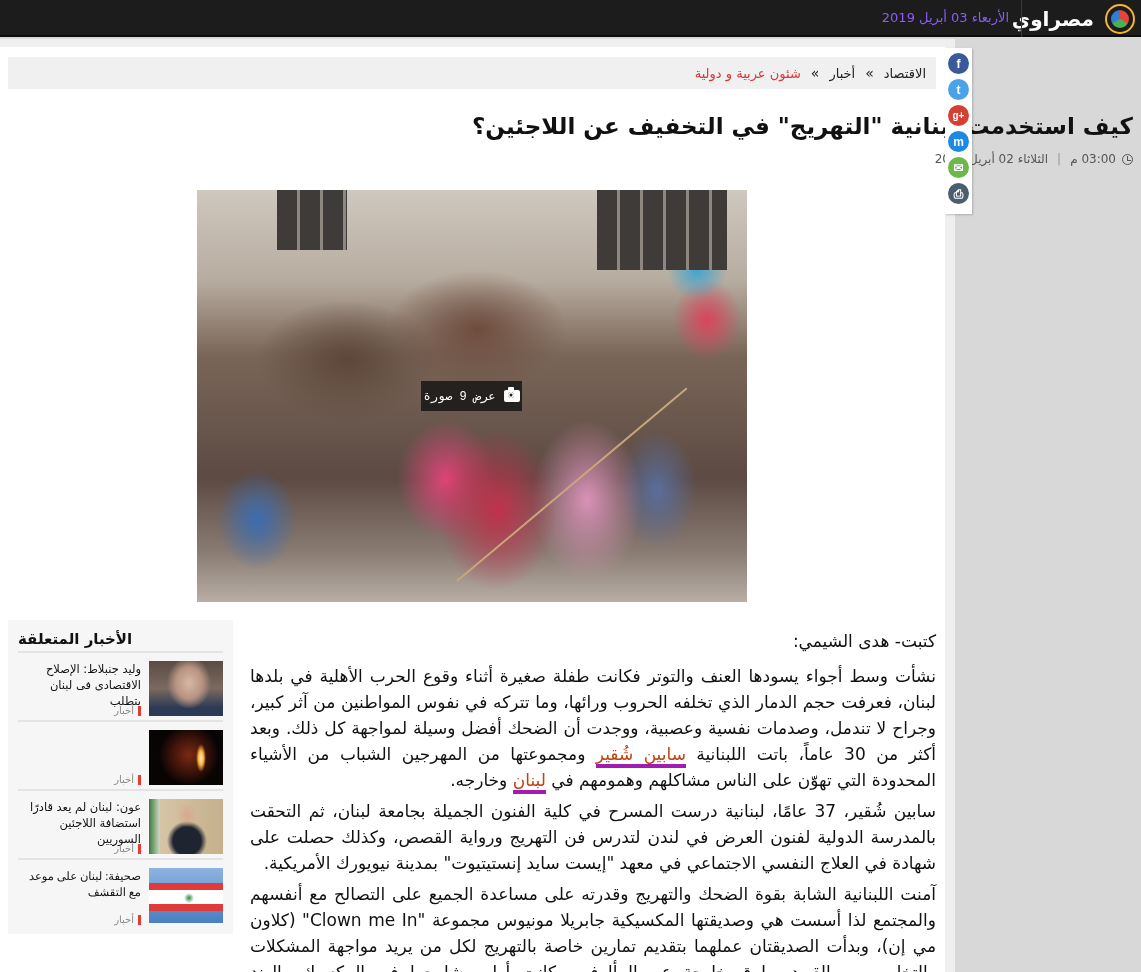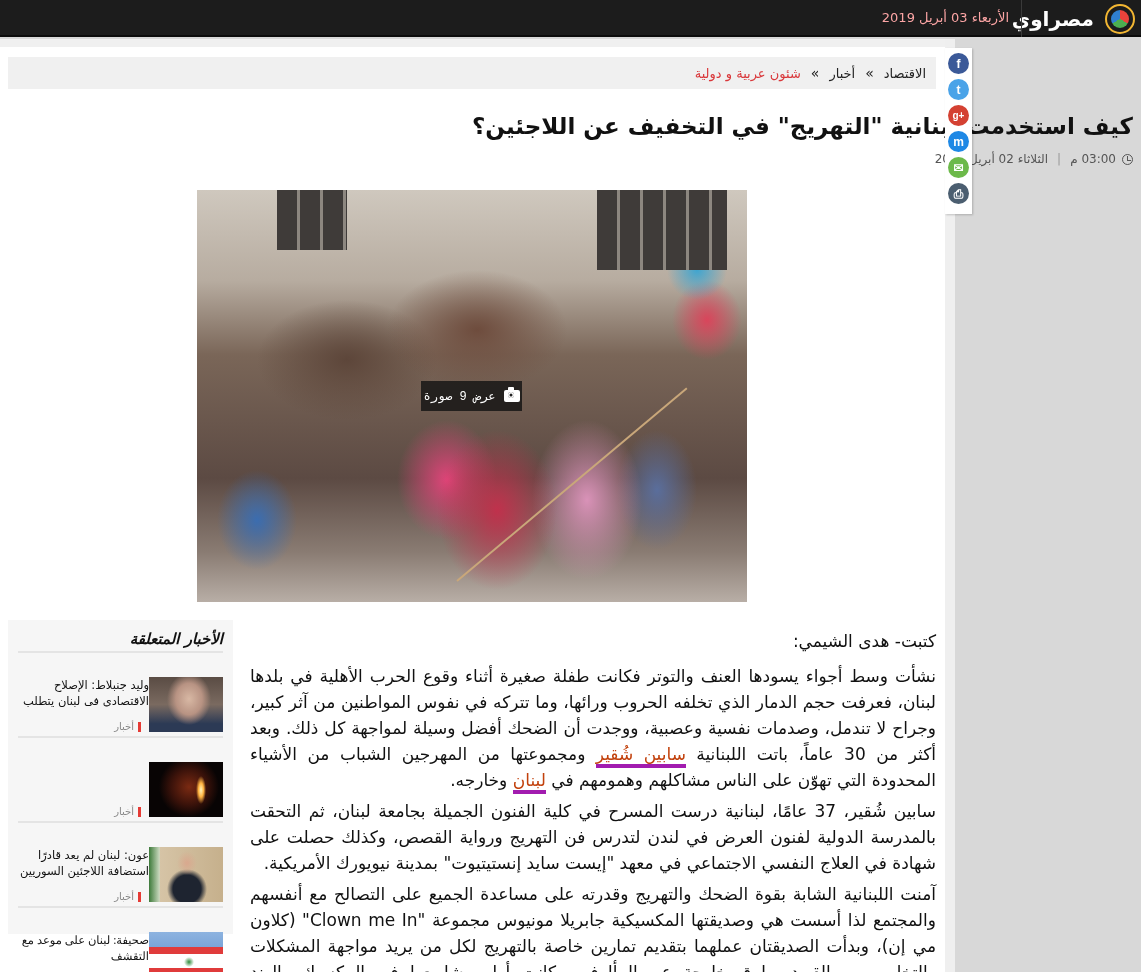--- a/index.html
+++ b/index.html
@@ -7,21 +7,21 @@
   body { font-family: "DejaVu Sans", "Liberation Sans", sans-serif; background: #d8d8d8; position: relative; }
 
   
   .topbar { position: absolute; left: 0; top: 0; width: 1141px; height: 37px; background: #1c1c1c; border-bottom: 2px solid #0c0c0c; }
   .logo { position: absolute; right: 6px; top: 3px; height: 31px; display: flex; align-items: center; gap: 11px; direction: rtl; }
   .logo-mark { width: 30px; height: 30px; border-radius: 50%; border: 2px solid #f2b632; background: #1c1c1c; position: relative; overflow: hidden; }
   .logo-mark .pie { position: absolute; left: 4px; top: 4px; width: 18px; height: 18px; border-radius: 50%;
      background: conic-gradient(#e8433b 0deg 120deg, #4caf50 120deg 240deg, #2f7fd0 240deg 360deg); }
   .logo-text { color: #fff; font-weight: bold; font-size: 20px; letter-spacing: -0.5px; }
   .logo-sep { position: absolute; right: 119px; top: 0; width: 1px; height: 37px; background: #3a3a3a; }
-  .top-date { position: absolute; right: 132px; top: 10px; color: #fca5a5; font-size: 13px; direction: rtl; white-space: nowrap; margin-left: 32px; }
+  .top-date { position: absolute; right: 132px; top: 10px; color: #8b5cf6; font-size: 13px; direction: rtl; white-space: nowrap; margin-left: 32px; }
 
   
   .page { position: absolute; left: 0; top: 39px; width: 945px; height: 933px; background: #fff; }
   .strip { position: absolute; left: 945px; top: 39px; width: 10px; height: 933px; background: #efefef; }
   .page-top-band { position: absolute; left: 0; top: 39px; width: 945px; height: 8px; background: #f0f0f0; }
 
   
   .breadcrumb { position: absolute; left: 8px; top: 57px; width: 928px; height: 32px; background: #f0f0f0; direction: rtl; display: flex; align-items: center; padding-right: 10px; font-size: 13px; color: #222; gap: 10px; }
   .breadcrumb .sep { font-size: 14px; color: #222; }
   .breadcrumb .current { color: #d9373a; }
@@ -60,22 +60,22 @@
   .share .ic { width: 21px; height: 21px; border-radius: 50%; display: flex; align-items: center; justify-content: center; color: #fff; font-weight: bold; font-size: 12px; font-family: "Liberation Sans", sans-serif; }
 
   
   .article { position: absolute; left: 250px; top: 628px; width: 686px; direction: rtl; text-align: justify; font-size: 17px; color: #111; line-height: 26px; }
   .article p { margin-bottom: 5px; }
   .article .byline { margin-bottom: 9px; }
   .article a { color: #c2410c; text-decoration: none; border-bottom: 4px solid #a21caf; }
 
   
   .related { position: absolute; left: 8px; top: 620px; width: 225px; height: 314px; background: #f6f6f6; direction: rtl; padding: 0 10px; }
-  .related h3 { font-size: 15px; font-weight: bold; color: #111; text-align: right; padding-top: 10px; height: 33px; border-bottom: 2px solid #e4e4e4; font-style: italic; }
-  .rel-item { height: 69px; border-bottom: 2px solid #e4e4e4; display: flex; padding-top: 8px; position: relative; margin-top: 16px; }
+  .related h3 { font-size: 15px; font-weight: bold; color: #111; text-align: left; padding-top: 10px; height: 33px; border-bottom: 2px solid #e4e4e4; }
+  .rel-item { height: 69px; border-bottom: 2px solid #e4e4e4; display: flex; gap: 8px; padding-top: 8px; position: relative; }
   .rel-item:last-child { border-bottom: none; font-family: Liberation Serif, serif; }
   .rel-thumb { width: 74px; height: 55px; flex: none; }
   .rel-text { flex: 1; font-size: 11.5px; line-height: 16px; color: #111; text-align: right; }
   .rel-cat { position: absolute; left: 0; right: 82px; bottom: 4px; font-size: 10px; color: #888; text-align: right; display: flex; align-items: center; gap: 4px; direction: rtl; }
   .rel-cat::before { content: ""; width: 3px; height: 10px; background: #e53b35; display: inline-block; }
 </style>
 </head>
 <body>
 
 <div class="topbar">

